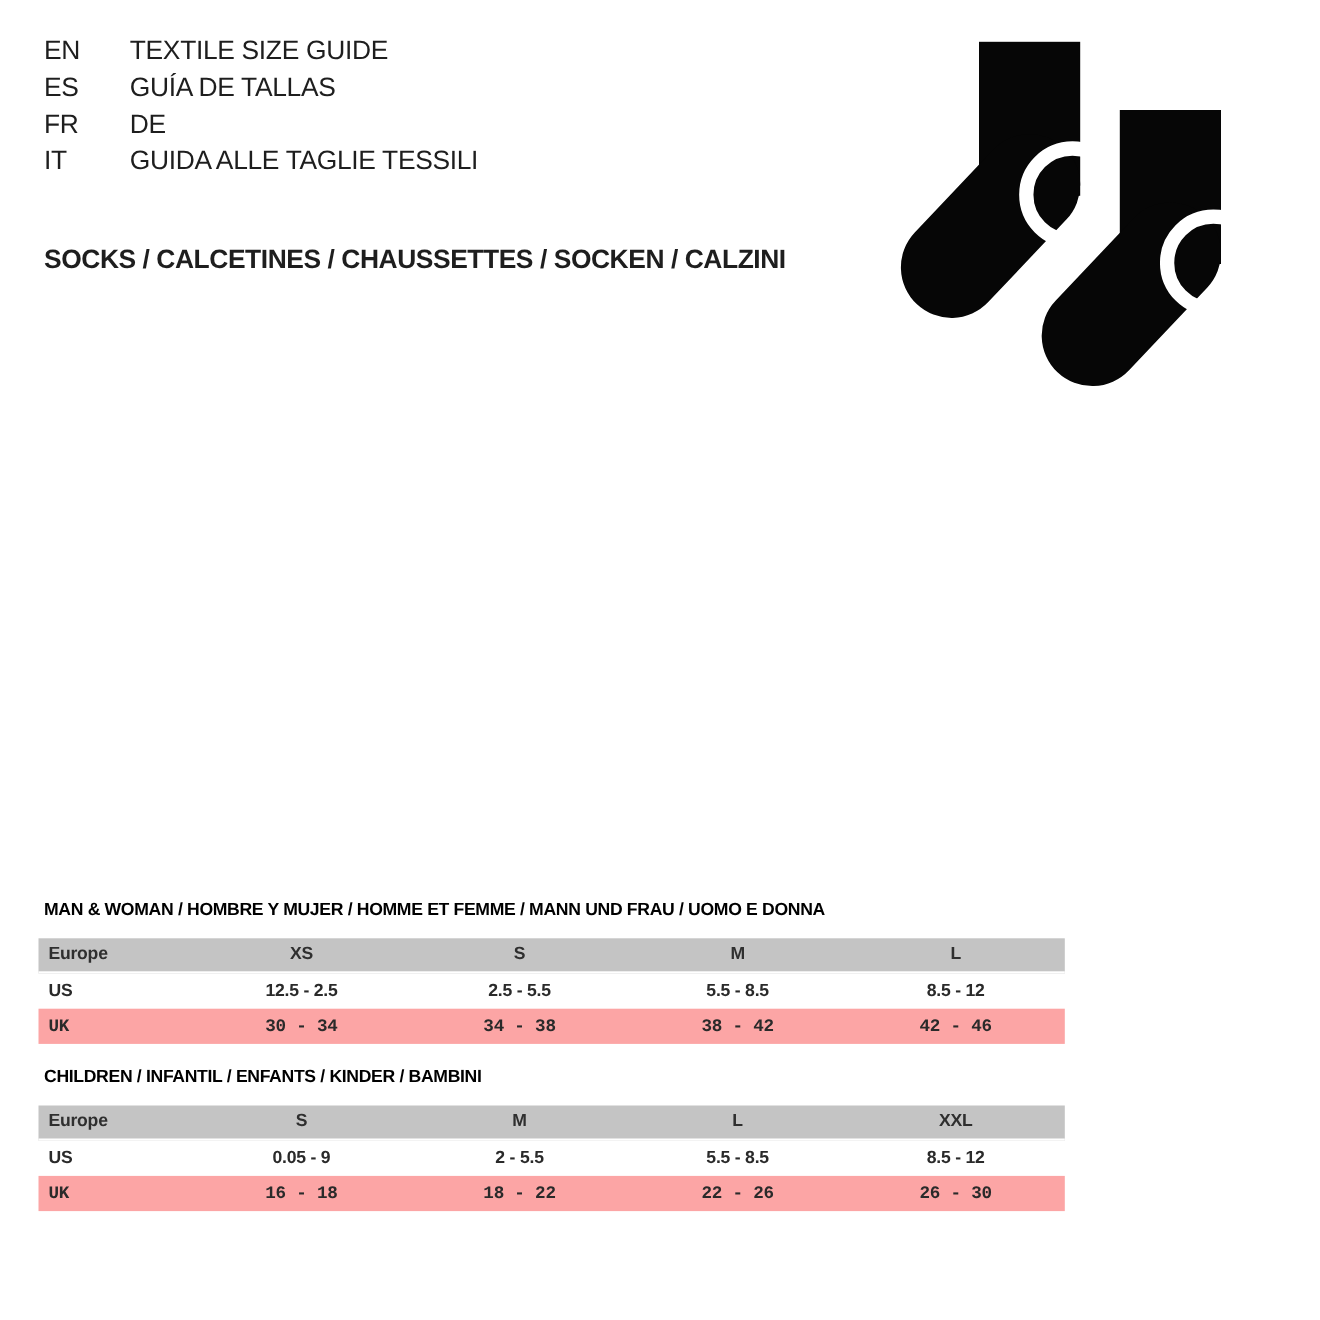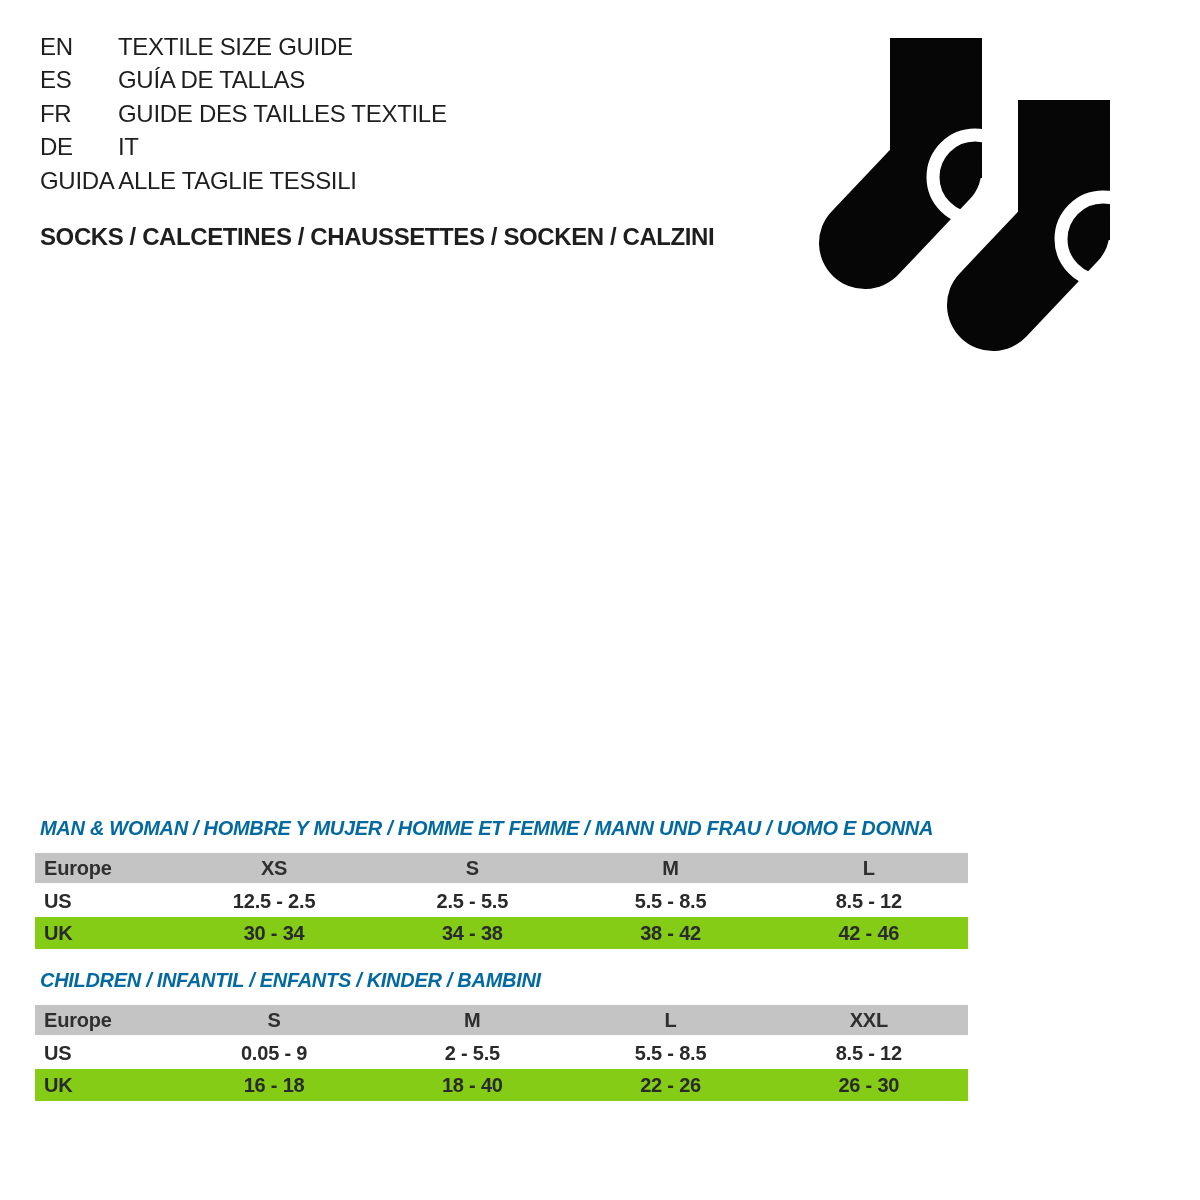--- a/index.html
+++ b/index.html
@@ -23,44 +23,43 @@
     left:40px;top:223px;font-size:24px;font-weight:bold;letter-spacing:-0.4px;
     white-space:nowrap;
   }
 
   
   .socks-svg{left:805px;top:25px;width:320px;height:335px;}
 
   
   .size-table{position:absolute;left:35px;width:933px;}
   .size-table .tbl-title{
-    margin:0 0 15px 5px;font-size:20px;font-weight:bold;letter-spacing:-0.3px;
-    line-height:20px;white-space:nowrap;color:#0369a1;font-style:italic;
+    margin:0 0 15px 5px;font-size:16px;font-weight:bold;letter-spacing:-0.3px;
+    line-height:20px;white-space:nowrap;color:#000000;
   }
   .tbl{width:100%;}
-  .tr{display:flex;align-items:center;height:32px;font-size:20px;font-weight:bold;}
+  .tr{display:flex;align-items:center;height:32px;font-size:16px;font-weight:bold;}
   .tr.head{height:30px;background:#c4c4c4;border-bottom:2px solid #ffffff;color:#2e2e2e;}
-  .tr.alt{background:#84cc16;}
+  .tr.alt{background:#fca5a5;font-family:Liberation Mono, monospace;}
   .td{flex:0 0 21.25%;text-align:center;color:#2a2a2a;letter-spacing:-0.2px;}
   .td.c1{flex:0 0 15%;text-align:left;padding-left:9px;box-sizing:border-box;}
   .tr.head .td{color:#2f2f2f;}
 
   #tbl-adults{top:818px;}
   #tbl-children{top:970px;}
 </style>
 </head>
 <body>
 
 <div class="abs lang-block">
   <span>EN</span>
   <span>TEXTILE SIZE GUIDE</span>
   <span>ES</span>
   <span>GUÍA DE TALLAS</span>
   <span>FR</span>
-  <span>GUIDE DES TAILLES TEXTILE</span>
   <span>DE</span>
   <span>IT</span>
   <span>GUIDA ALLE TAGLIE TESSILI</span>
 </div>
 
 <div class="abs category-line">SOCKS / CALCETINES / CHAUSSETTES / SOCKEN / CALZINI</div>
 
 <svg class="abs socks-svg" viewBox="805 25 320 335" xmlns="http://www.w3.org/2000/svg" aria-hidden="true">
 
   <g>
@@ -116,18 +115,18 @@
     <div class="tr">
       <div class="td c1">US</div>
       <div class="td">0.05 - 9</div>
       <div class="td">2 - 5.5</div>
       <div class="td">5.5 - 8.5</div>
       <div class="td">8.5 - 12</div>
     </div>
     <div class="tr alt">
       <div class="td c1">UK</div>
       <div class="td">16 - 18</div>
-      <div class="td">18 - 40</div>
+      <div class="td">18 - 22</div>
       <div class="td">22 - 26</div>
       <div class="td">26 - 30</div>
     </div>
   </div>
 </section>
 
 </body></html>

